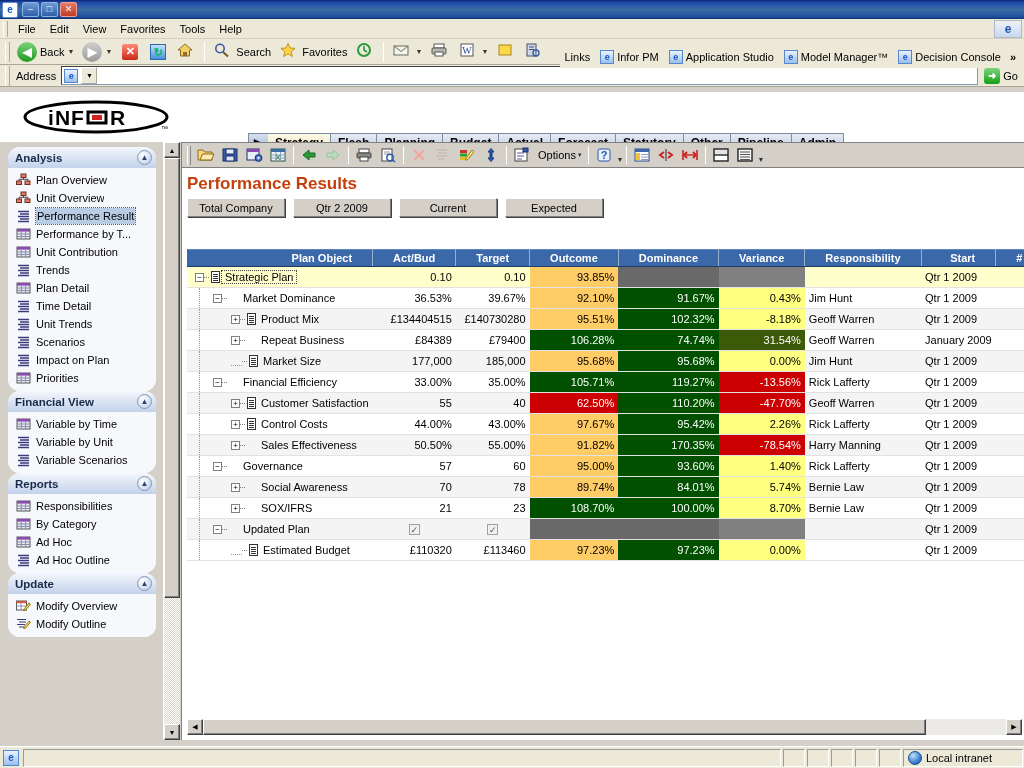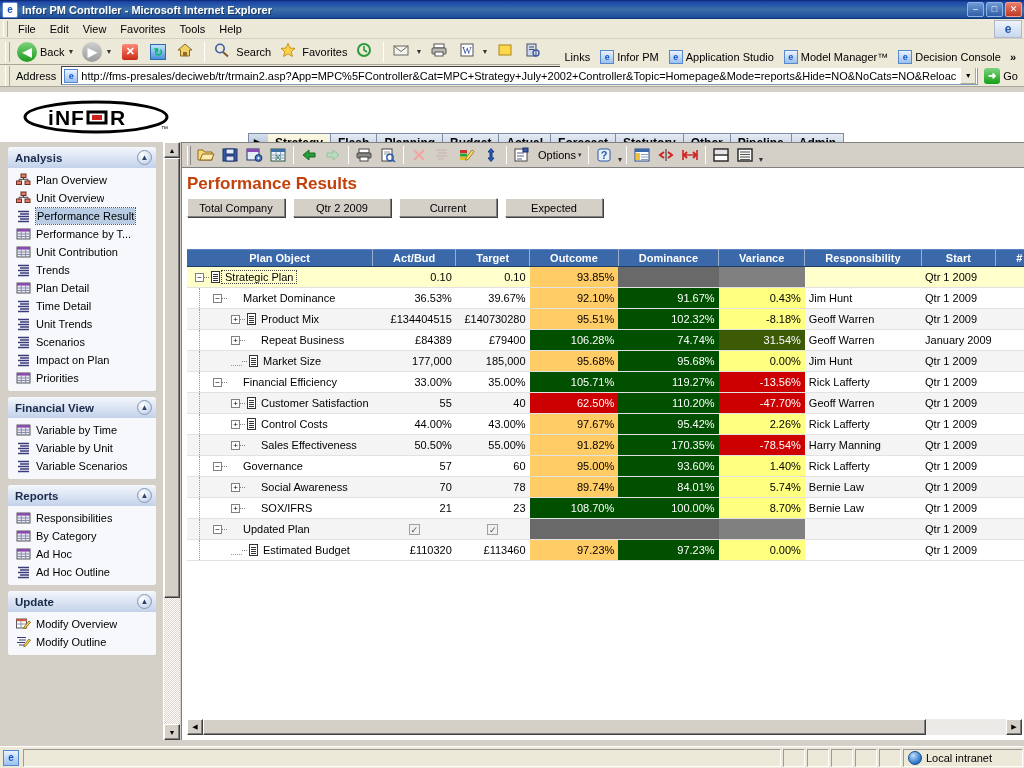--- a/index.html
+++ b/index.html
@@ -175,21 +175,21 @@
   }
   .navtab.active {
     background:linear-gradient(to bottom,#fbf8e4,#efe9c8);
   }
 
   
   #sidebar {
     position:absolute; left:0; top:50px; bottom:0; width:160px;
     background:#d4d0c8; padding:5px 4px 0 8px; overflow:hidden;
   }
-  .sbgroup { margin-bottom:6px; border-radius:3px; overflow:hidden;
+  .sbgroup { margin-bottom:0; border-radius:12px; overflow:hidden;
     box-shadow: 0 0 0 1px #ffffff inset; }
   .sbhead {
     height:21px; display:flex; align-items:center;
     background:linear-gradient(to bottom,#f4f7fd 0%, #dbe4f3 50%, #c3d2ea 100%);
     padding:0 4px 0 7px; font-weight:bold; font-size:11.5px; color:#1a2a4a;
     border-radius:3px 3px 0 0;
   }
   .sbhead .ttl { flex:1; }
   .sbchev {
     width:15px;height:15px;border-radius:50%;
@@ -268,21 +268,21 @@
     box-shadow: 1px 1px 0 #404040;
     font-size:11px; display:flex;align-items:center;justify-content:center;
     cursor:default; color:#000;
   }
 
   
   #gridwrap { position:absolute; left:5px; right:0; top:106px; bottom:0; }
   table.grid { border-collapse:collapse; font-size:11px; table-layout:fixed; }
   table.grid th {
     background:#3a68a8; color:#fff; font-weight:bold; font-size:11px;
-    height:17px; padding:0 20px; text-align:center;
+    height:17px; padding:0 20px; text-align:right;
     border-right:1px solid #98b0d0; border-bottom:1px solid #1d3c66;
     border-top:1px solid #5b86c4;
     white-space:nowrap;
   }
   table.grid td {
     height:20px; padding:0 4px; border-bottom:1px solid #e2e2e2;
     white-space:nowrap; overflow:hidden;
   }
   .c-obj { text-align:left; }
   .num { text-align:right; }
@@ -373,21 +373,20 @@
     background:linear-gradient(to bottom,#eaf2ff,#9cc0ec);
     border:1px solid #5588cc;color:#1155cc;
     font-size:10px;font-weight:bold;text-align:center;line-height:14px;
   }
 </style>
 </head>
 <body>
 
 <div id="titlebar">
   <div class="tb-icon">e</div>
-  <div class="tb-title">Infor PM Controller - Microsoft Internet Explorer</div>
   <div class="winbtns">
     <div class="winbtn">–</div>
     <div class="winbtn">□</div>
     <div class="winbtn close">✕</div>
   </div>
 </div>
 
 <div id="menubar">
   <div class="grip"></div>
   <div class="menuitem">File</div>
@@ -518,21 +517,20 @@
       </svg>
     </span>
   </div>
 </div>
 
 <div id="addrbar">
   <div class="tbgrip"></div>
   <div class="lbl">Address</div>
   <div id="addrfield">
     <div class="favicon">e</div>
-    <div id="addrvalue">http://fms-presales/deciweb/tr/trmain2.asp?App=MPC%5FController&amp;Cat=MPC+Strategy+July+2002+Controller&amp;Topic=Homepage&amp;Mode=reports&amp;Hide=NO&amp;NoCats=NO&amp;Reloac</div>
     <div id="addrdrop">▼</div>
   </div>
   <div id="gobtn">
     <span class="goarrow">➜</span>
     <span>Go</span>
   </div>
 </div>
 
 <div id="linksbar" style="top:46px;">
   <div class="lnklabel">Links</div>

